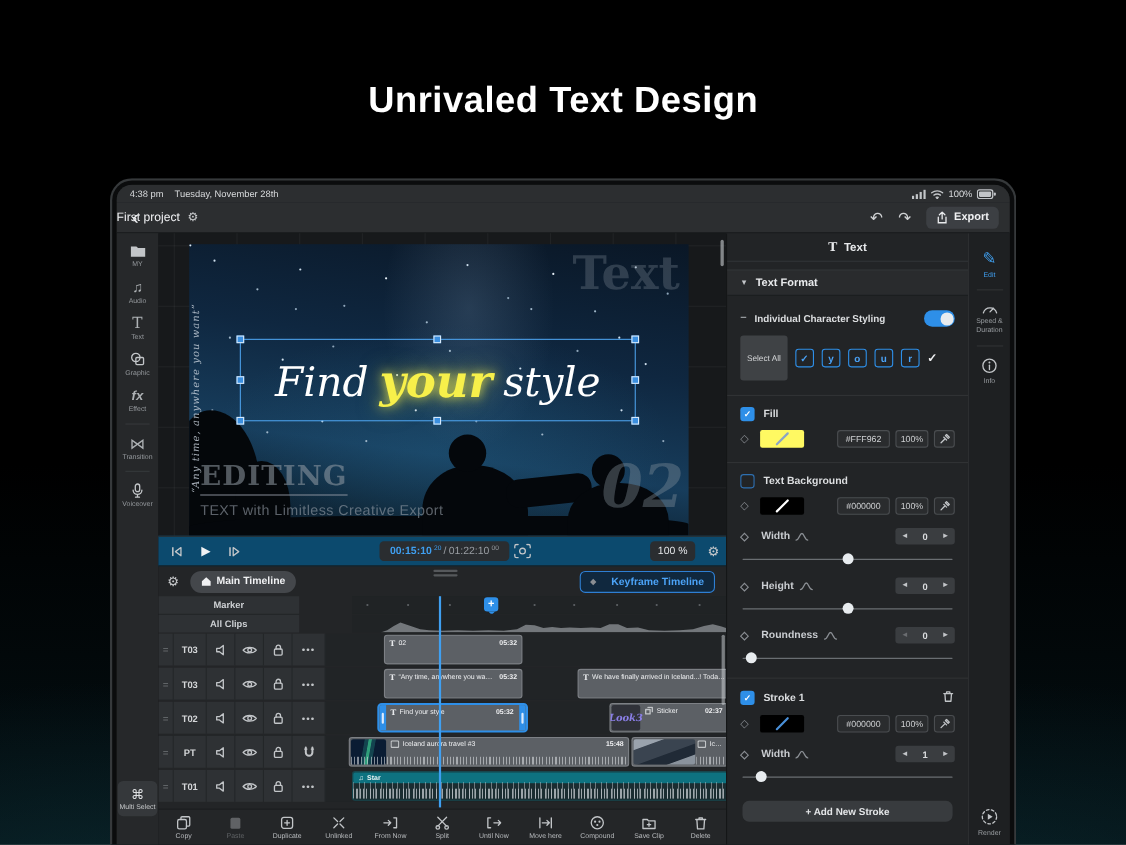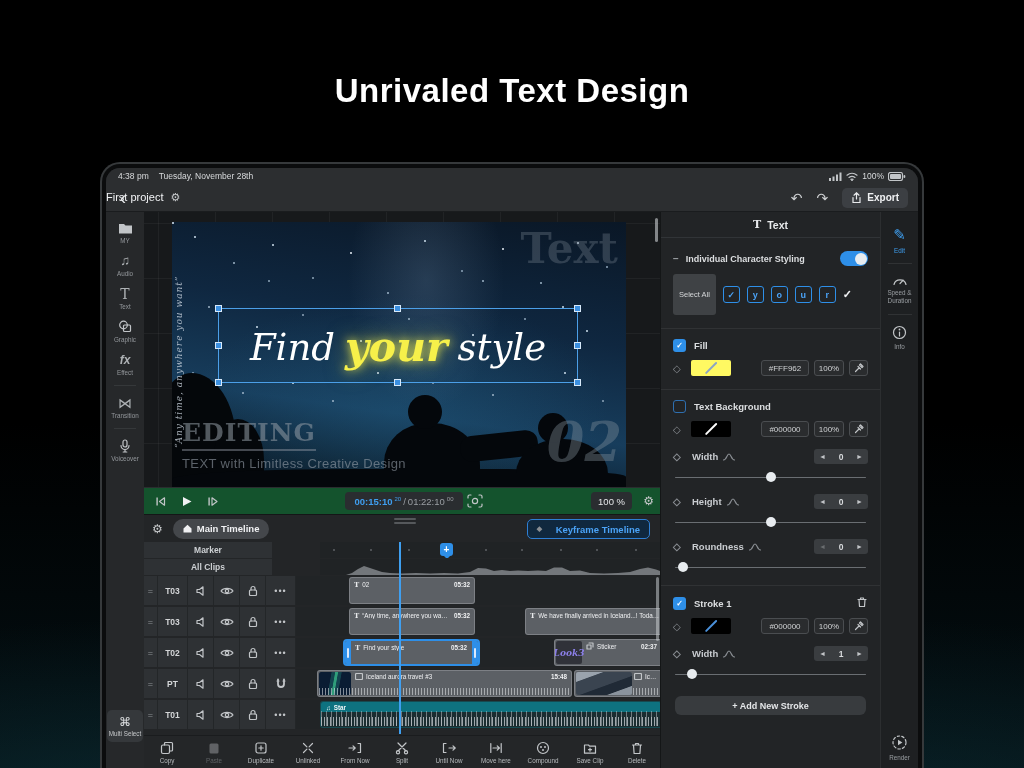--- a/index.html
+++ b/index.html
@@ -95,21 +95,21 @@
   .selbox .h1{left:-4px;top:-4px}.selbox .h2{left:50%;margin-left:-4px;top:-4px}.selbox .h3{right:-4px;top:-4px}
   .selbox .h4{left:-4px;top:50%;margin-top:-4px}.selbox .h5{right:-4px;top:50%;margin-top:-4px}
   .selbox .h6{left:-4px;bottom:-4px}.selbox .h7{left:50%;margin-left:-4px;bottom:-4px}.selbox .h8{right:-4px;bottom:-4px}
   .maintext{ position:absolute; left:74px; top:100px; width:360px; height:70px; display:flex; align-items:center; justify-content:center;
     font-family:"DejaVu Serif",serif; font-style:italic; white-space:nowrap;}
   .maintext .w{ font-size:37px; color:#fff; }
   .maintext .y{ font-size:41px; font-weight:700; color:#f7f04a; margin:0 10px;
     text-shadow:0 0 10px rgba(247,240,74,.85), 0 0 22px rgba(247,240,74,.5);}
   .pv-scroll{ position:absolute; right:2px; top:6px; width:3px; height:24px; border-radius:2px; background:rgba(220,224,228,.55);}
   
-  .transport{ height:28px; background:#14532d; border-top:1px solid #2a2d2f; border-bottom:1px solid #141617;
+  .transport{ height:28px; background:#0c4a6e; border-top:1px solid #2a2d2f; border-bottom:1px solid #141617;
     display:flex; align-items:center; padding:0 10px; position:relative;}
   .tr-icons{ display:flex; align-items:center; gap:13px;}
   .timecode{ position:absolute; left:201px; width:118px; height:18px; background:#2a2d30; border-radius:4px;
     display:flex; align-items:center; justify-content:center; font-size:9.5px; gap:2px;}
   .tc-cur{ color:#3f9ff0; font-weight:700;}
   .tc-f{ font-size:6px; color:#3f9ff0; margin-top:-5px;}
   .tc-tot{ color:#9a9ea3;}
   .tc-f2{ font-size:6px; color:#9a9ea3; margin-top:-5px;}
   .tc-sep{ color:#9a9ea3;}
   .snap{ position:absolute; left:323px; }
@@ -351,21 +351,21 @@
           <div class="tree t2"></div>
           <div class="ground"></div>
           <div class="person p1b"></div>
           <div class="person p1h"></div>
           <div class="person parm"></div>
           <div class="person p2b"></div>
           <div class="person p2h"></div>
           <div class="vquote">“Any time, anywhere you want”</div>
           <div class="wm-text">Text</div>
           <div class="editing">EDITING</div>
-          <div class="editing-sub">TEXT with Limitless Creative Design</div>
+          <div class="editing-sub">TEXT with Limitless Creative Export</div>
           <div class="scene-num">02</div>
         </div>
         <div class="maintext">
           <span class="w">Find</span>
           <span class="y">your</span>
           <span class="w">style</span>
         </div>
         <div class="selbox">
           <i class="h1"></i>
               <i class="h2"></i>
@@ -733,20 +733,24 @@
           <span class="lbl">Delete</span>
             </span>
       </div>
     </div>
 
     <div class="inspector">
       <div class="insp-head">
         <span class="ticn">T</span>
         <span>Text</span>
       </div>
+      <div class="sect">
+        <span class="car">▼</span>
+        <span>Text Format</span>
+      </div>
 
       <div class="irow ics">
         <span class="minus">−</span>
         <span>Individual Character Styling</span>
         <span class="toggle">
               <b></b>
             </span>
       </div>
       <div class="irow charrow">
         <span class="selall">Select All</span>

